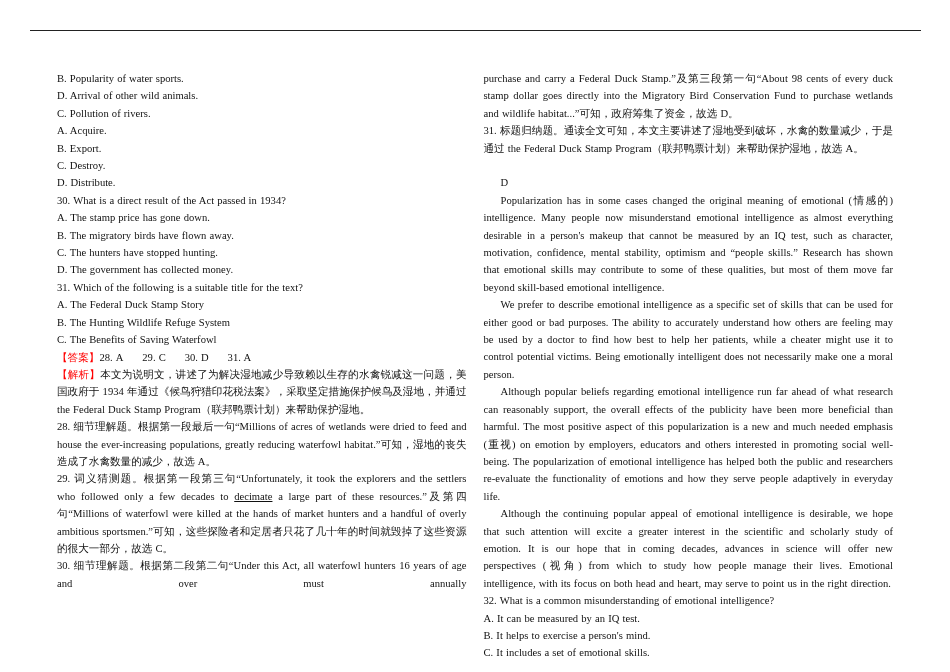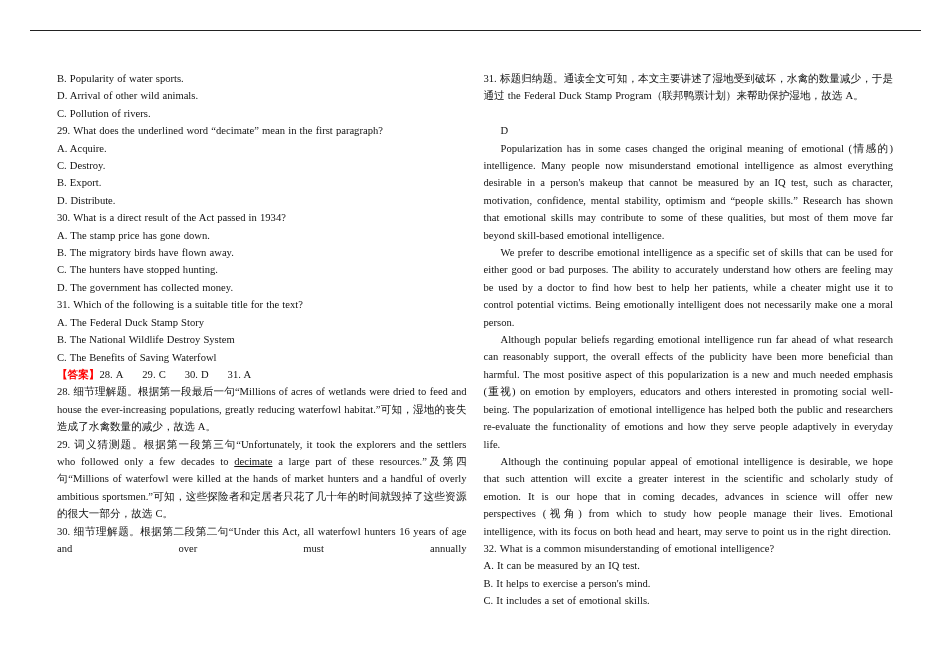--- a/index.html
+++ b/index.html
@@ -47,56 +47,56 @@
     text-indent: 17px;
   }
   .para.gap-above {
     margin-top: 17.4px;
   }
   .para.last-justify {
     text-align-last: justify;
   }
   .red {
     color: var(--marker-red, #ff0000);
-    font-weight: bold;
   }
   .underline {
     text-decoration: underline;
   }
 </style>
 </head>
 <body>
 
 <div class="page">
   <div class="header-rule"></div>
   <div class="columns">
     <div class="col">
         <div class="para"><span>B. Popularity of water sports.</span></div>
         <div class="para"><span>D. Arrival of other wild animals.</span></div>
         <div class="para"><span>C. Pollution of rivers.</span></div>
-        <div class="para"><span>29. What does the underlined word “decimate” mean in the first paragraph?</span></div>
         <div class="para"><span>A. Acquire.</span></div>
+        <div class="para"><span>B. Export.</span></div>
         <div class="para"><span>C. Destroy.</span></div>
-        <div class="para"><span>B. Export.</span></div>
         <div class="para"><span>D. Distribute.</span></div>
         <div class="para"><span>30. What is a direct result of the Act passed in 1934?</span></div>
         <div class="para"><span>A. The stamp price has gone down.</span></div>
         <div class="para"><span>B. The migratory birds have flown away.</span></div>
         <div class="para"><span>C. The hunters have stopped hunting.</span></div>
         <div class="para"><span>D. The government has collected money.</span></div>
         <div class="para"><span>31. Which of the following is a suitable title for the text?</span></div>
         <div class="para"><span>A. The Federal Duck Stamp Story</span></div>
-        <div class="para"><span>B. The National Wildlife Destroy System</span></div>
+        <div class="para"><span>B. The Hunting Wildlife Refuge System</span></div>
         <div class="para"><span>C. The Benefits of Saving Waterfowl</span></div>
         <div class="para"><span class="red">【答案】</span><span>28. A&nbsp;&nbsp;&nbsp;&nbsp;&nbsp;&nbsp;29. C&nbsp;&nbsp;&nbsp;&nbsp;&nbsp;&nbsp;30. D&nbsp;&nbsp;&nbsp;&nbsp;&nbsp;&nbsp;31. A</span></div>
+        <div class="para"><span class="red">【解析】</span><span>本文为说明文，讲述了为解决湿地减少导致赖以生存的水禽锐减这一问题，美国政府于 1934 年通过《候鸟狩猎印花税法案》，采取坚定措施保护候鸟及湿地，并通过 the Federal Duck Stamp Program（联邦鸭票计划）来帮助保护湿地。</span></div>
         <div class="para"><span>28. 细节理解题。根据第一段最后一句“Millions of acres of wetlands were dried to feed and house the ever-increasing populations, greatly reducing waterfowl habitat.”可知，湿地的丧失造成了水禽数量的减少，故选 A。</span></div>
         <div class="para"><span>29. 词义猜测题。根据第一段第三句“Unfortunately, it took the explorers and the settlers who followed only a few decades to </span><span class="underline">decimate</span><span> a large part of these resources.”及第四句“Millions of waterfowl were killed at the hands of market hunters and a handful of overly ambitious sportsmen.”可知，这些探险者和定居者只花了几十年的时间就毁掉了这些资源的很大一部分，故选 C。</span></div>
         <div class="para  last-justify"><span>30. 细节理解题。根据第二段第二句“Under this Act, all waterfowl hunters 16 years of age and over must annually</span></div>
       </div>
     <div class="col">
+        <div class="para"><span>purchase and carry a Federal Duck Stamp.”及第三段第一句“About 98 cents of every duck stamp dollar goes directly into the Migratory Bird Conservation Fund to purchase wetlands and wildlife habitat...”可知，政府筹集了资金，故选 D。</span></div>
         <div class="para"><span>31. 标题归纳题。通读全文可知，本文主要讲述了湿地受到破坏，水禽的数量减少，于是通过 the Federal Duck Stamp Program（联邦鸭票计划）来帮助保护湿地，故选 A。</span></div>
         <div class="para indent gap-above"><span>D</span></div>
         <div class="para indent"><span>Popularization has in some cases changed the original meaning of emotional (情感的) intelligence. Many people now misunderstand emotional intelligence as almost everything desirable in a person's makeup that cannot be measured by an IQ test, such as character, motivation, confidence, mental stability, optimism and “people skills.” Research has shown that emotional skills may contribute to some of these qualities, but most of them move far beyond skill-based emotional intelligence.</span></div>
         <div class="para indent"><span>We prefer to describe emotional intelligence as a specific set of skills that can be used for either good or bad purposes. The ability to accurately understand how others are feeling may be used by a doctor to find how best to help her patients, while a cheater might use it to control potential victims. Being emotionally intelligent does not necessarily make one a moral person.</span></div>
         <div class="para indent"><span>Although popular beliefs regarding emotional intelligence run far ahead of what research can reasonably support, the overall effects of the publicity have been more beneficial than harmful. The most positive aspect of this popularization is a new and much needed emphasis (重视) on emotion by employers, educators and others interested in promoting social well-being. The popularization of emotional intelligence has helped both the public and researchers re-evaluate the functionality of emotions and how they serve people adaptively in everyday life.</span></div>
         <div class="para indent"><span>Although the continuing popular appeal of emotional intelligence is desirable, we hope that such attention will excite a greater interest in the scientific and scholarly study of emotion. It is our hope that in coming decades, advances in science will offer new perspectives (视角) from which to study how people manage their lives. Emotional intelligence, with its focus on both head and heart, may serve to point us in the right direction.</span></div>
         <div class="para"><span>32. What is a common misunderstanding of emotional intelligence?</span></div>
         <div class="para"><span>A. It can be measured by an IQ test.</span></div>
         <div class="para"><span>B. It helps to exercise a person's mind.</span></div>
         <div class="para"><span>C. It includes a set of emotional skills.</span></div>

